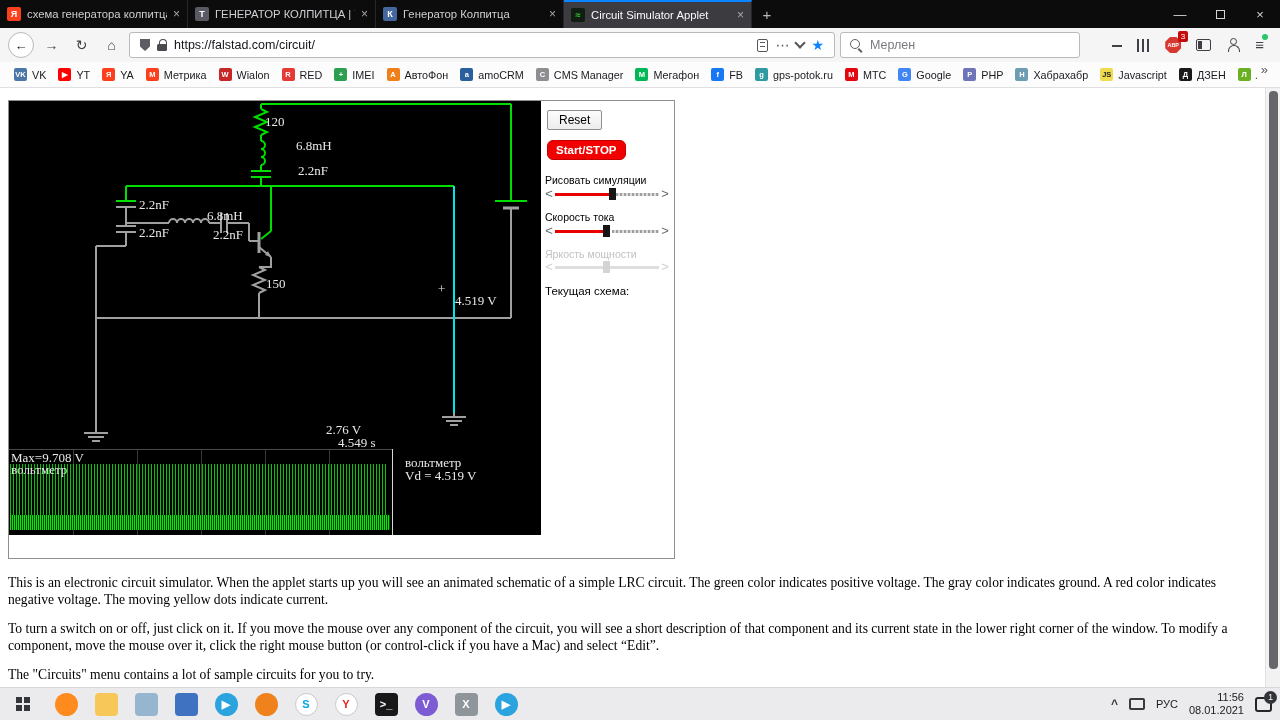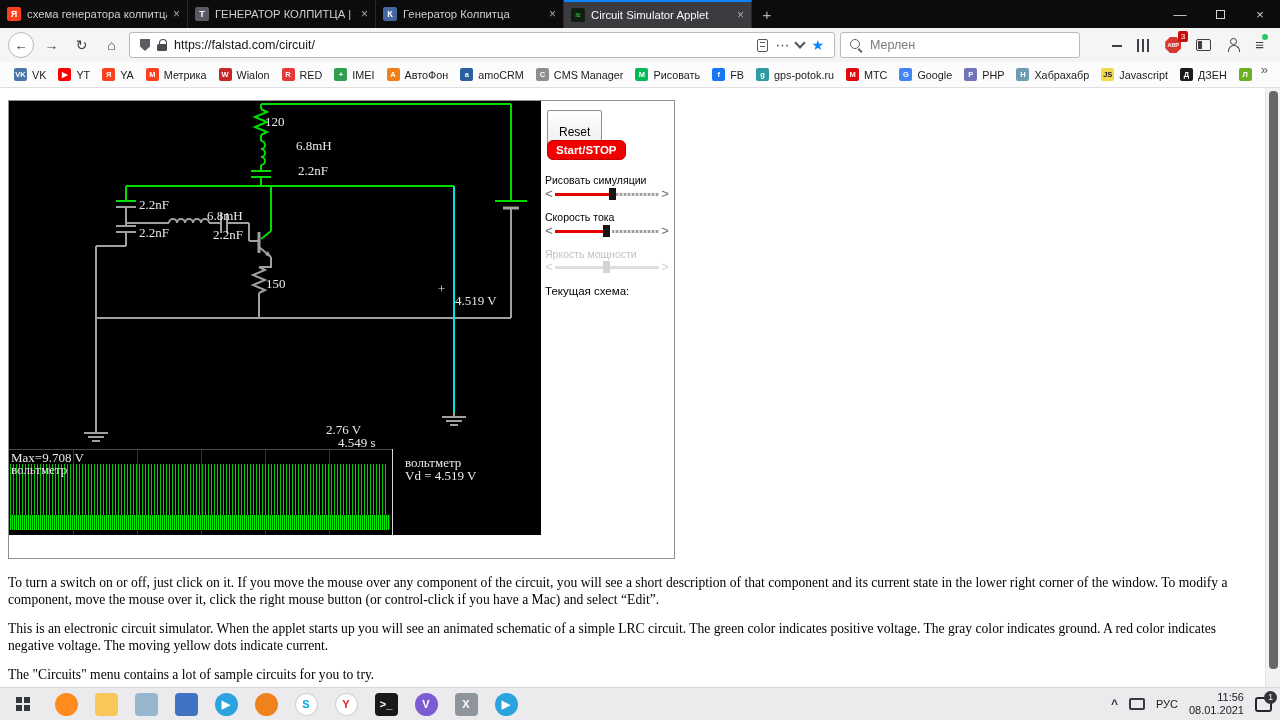--- a/index.html
+++ b/index.html
@@ -71,21 +71,21 @@
 .wiring{position:absolute;left:0;top:0}
 .clbl{position:absolute;font-family:Liberation Serif, serif;font-size:13px;color:#e9e9e9;white-space:nowrap}
 .scope-top{position:absolute;left:0;top:348px;width:383px;height:1px;background:#4a4a4a}
 .sgrid{position:absolute;top:349px;width:1px;height:85px;background:#383838}
 .scope-sep{position:absolute;left:383px;top:348px;width:1px;height:86px;background:#d9d9d9}
 .wave-main{position:absolute;left:1px;top:363px;width:376px;height:61px;background:repeating-linear-gradient(90deg,#00c800 0 1px,rgba(0,0,0,0) 1px 3px)}
 .wave-bright{position:absolute;left:1px;top:414px;width:380px;height:15px;background:repeating-linear-gradient(90deg,#00ef00 0 1px,#033d03 1px 2px)}
 
 
 .panel{position:relative;width:133px;background:#fff;flex:none}
-.reset-btn{position:absolute;left:6px;top:9px;padding:14px 11px;font-size:12px;background:linear-gradient(#fdfdfd,#ececec);border:1px solid #8f8f8f;border-radius:2px;color:#000;font-family:"Liberation Sans",sans-serif}
+.reset-btn{position:absolute;left:6px;top:9px;padding:2px 11px;font-size:12px;background:linear-gradient(#fdfdfd,#ececec);border:1px solid #8f8f8f;border-radius:2px;color:#000;font-family:"Liberation Sans",sans-serif}
 .stop-btn{position:absolute;left:6px;top:39px;padding:3px 8px;font-size:11.5px;font-weight:bold;background:#f20000;border:1px solid #c40000;border-radius:6px;color:#fff;font-family:"Liberation Sans",sans-serif}
 .p-lbl{position:absolute;left:4px;font-size:10.5px;color:#000;white-space:nowrap}
 .l1{top:73px}.l2{top:110px}.l3{top:147px;color:#c2c2c2}.l4{top:184px;font-size:11.5px}
 .slider{position:absolute;left:2px;display:flex;align-items:center;width:128px;height:14px}
 .s1{top:86px}.s2{top:123px}.s3{top:159px}
 .sl-arrow{width:12px;font-size:13px;color:#6a6a6a;text-align:center;line-height:14px}
 .sl-track{position:relative;flex:1;height:14px}
 .sl-red{position:absolute;left:0;top:6px;height:3px;background:#e80000}
 .sl-rest{position:absolute;right:0;top:6px;height:3px;background:repeating-linear-gradient(90deg,#9f9f9f 0 2px,#dcdcdc 2px 4px)}
 .sl-thumb{position:absolute;top:1px;width:7px;height:12px;background:#151515}
@@ -230,21 +230,21 @@
         <span class="bm">
           <span class="bm-ico" style="background: rgb(42, 95, 158);">a</span>
           <span class="bm-label">amoCRM</span>
         </span>
         <span class="bm">
           <span class="bm-ico" style="background: rgb(141, 141, 146);">C</span>
           <span class="bm-label">CMS Manager</span>
         </span>
         <span class="bm">
           <span class="bm-ico" style="background: rgb(0, 185, 86);">М</span>
-          <span class="bm-label">Рисовать</span>
+          <span class="bm-label">Мегафон</span>
         </span>
         <span class="bm">
           <span class="bm-ico" style="background: rgb(24, 119, 242);">f</span>
           <span class="bm-label">FB</span>
         </span>
         <span class="bm">
           <span class="bm-ico" style="background: rgb(47, 154, 160);">g</span>
           <span class="bm-label">gps-potok.ru</span>
         </span>
         <span class="bm">
@@ -406,22 +406,22 @@
               </span>
             <span class="sl-arrow">&gt;</span>
           </div>
 
           <div class="p-lbl l4">Текущая схема:</div>
         </div>
       </div>
     </div>
 
     <div class="desc">
+      <p>This is an electronic circuit simulator.  When the applet starts up you will see an animated schematic of a simple LRC circuit. The green color indicates positive voltage.  The gray color indicates ground.  A red color indicates negative voltage.  The moving yellow dots indicate current.</p>
       <p>To turn a switch on or off, just click on it.  If you move the mouse over any component of the circuit, you will see a short description of that component and its current state in the lower right corner of the window.  To modify a component, move the mouse over it, click the right mouse button (or control-click if you have a Mac) and select “Edit”.</p>
-      <p>This is an electronic circuit simulator.  When the applet starts up you will see an animated schematic of a simple LRC circuit. The green color indicates positive voltage.  The gray color indicates ground.  A red color indicates negative voltage.  The moving yellow dots indicate current.</p>
       <p>The "Circuits" menu contains a lot of sample circuits for you to try.</p>
     </div>
 
     <div class="scrollbar">
       <div class="scroll-thumb"></div>
     </div>
   </div>
 
   <div class="taskbar">
     <div class="start">

